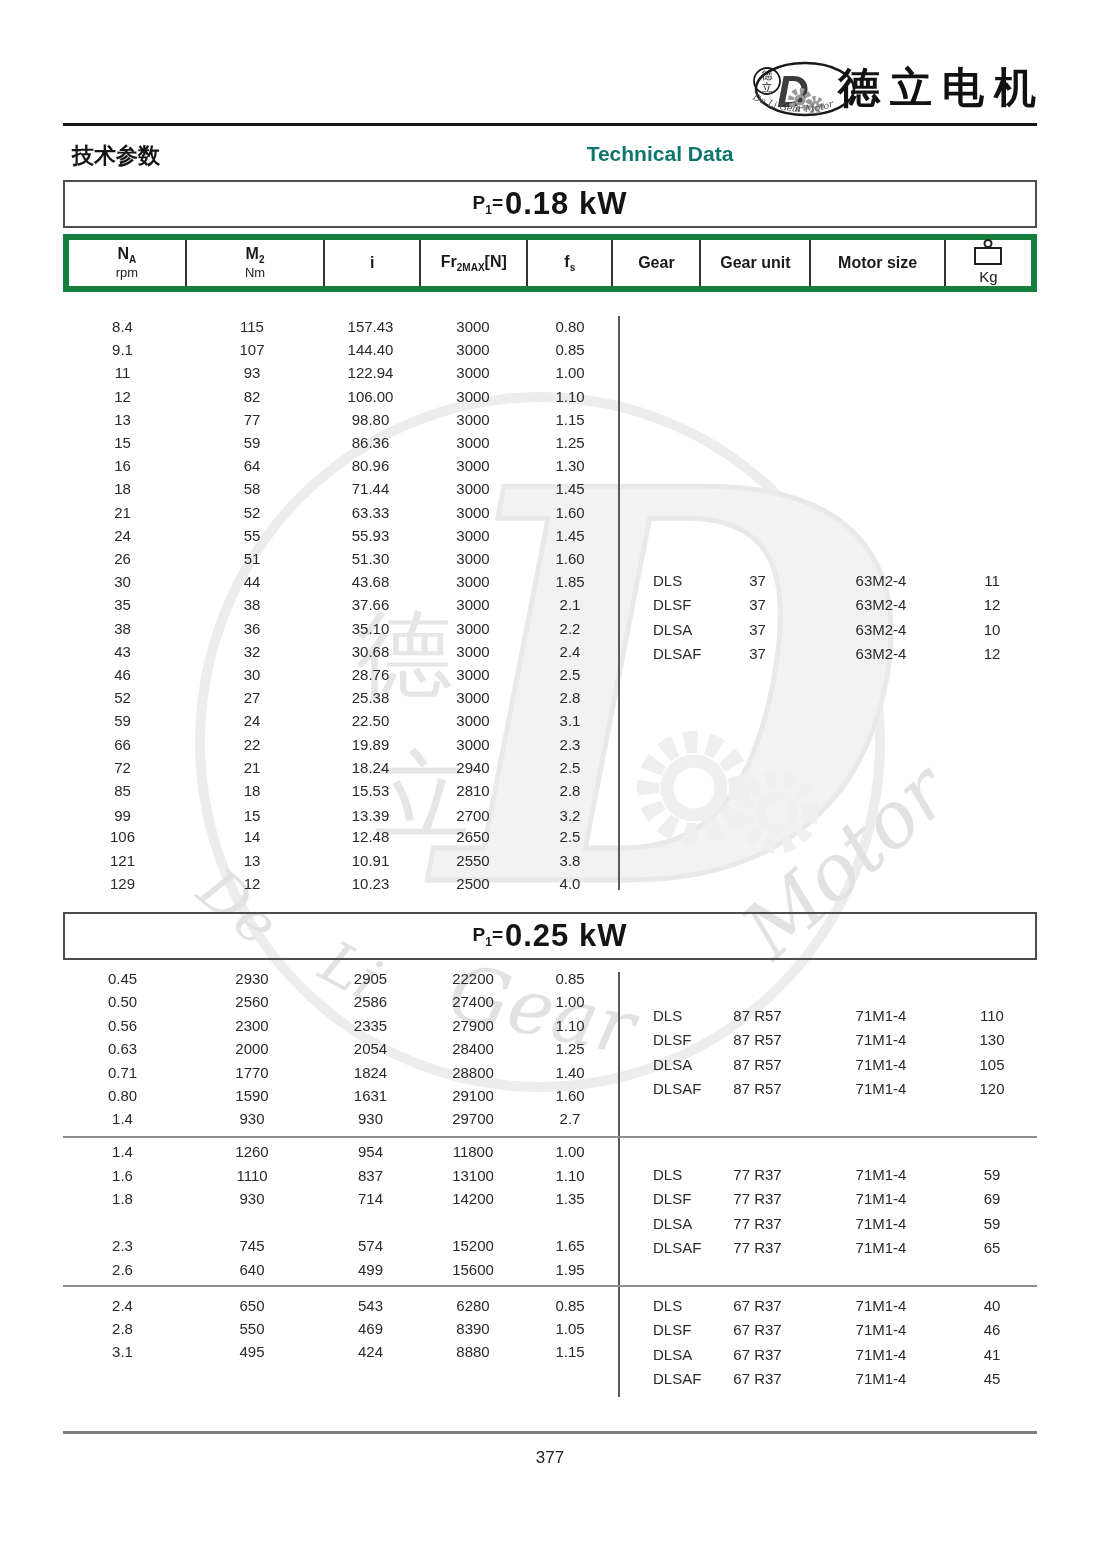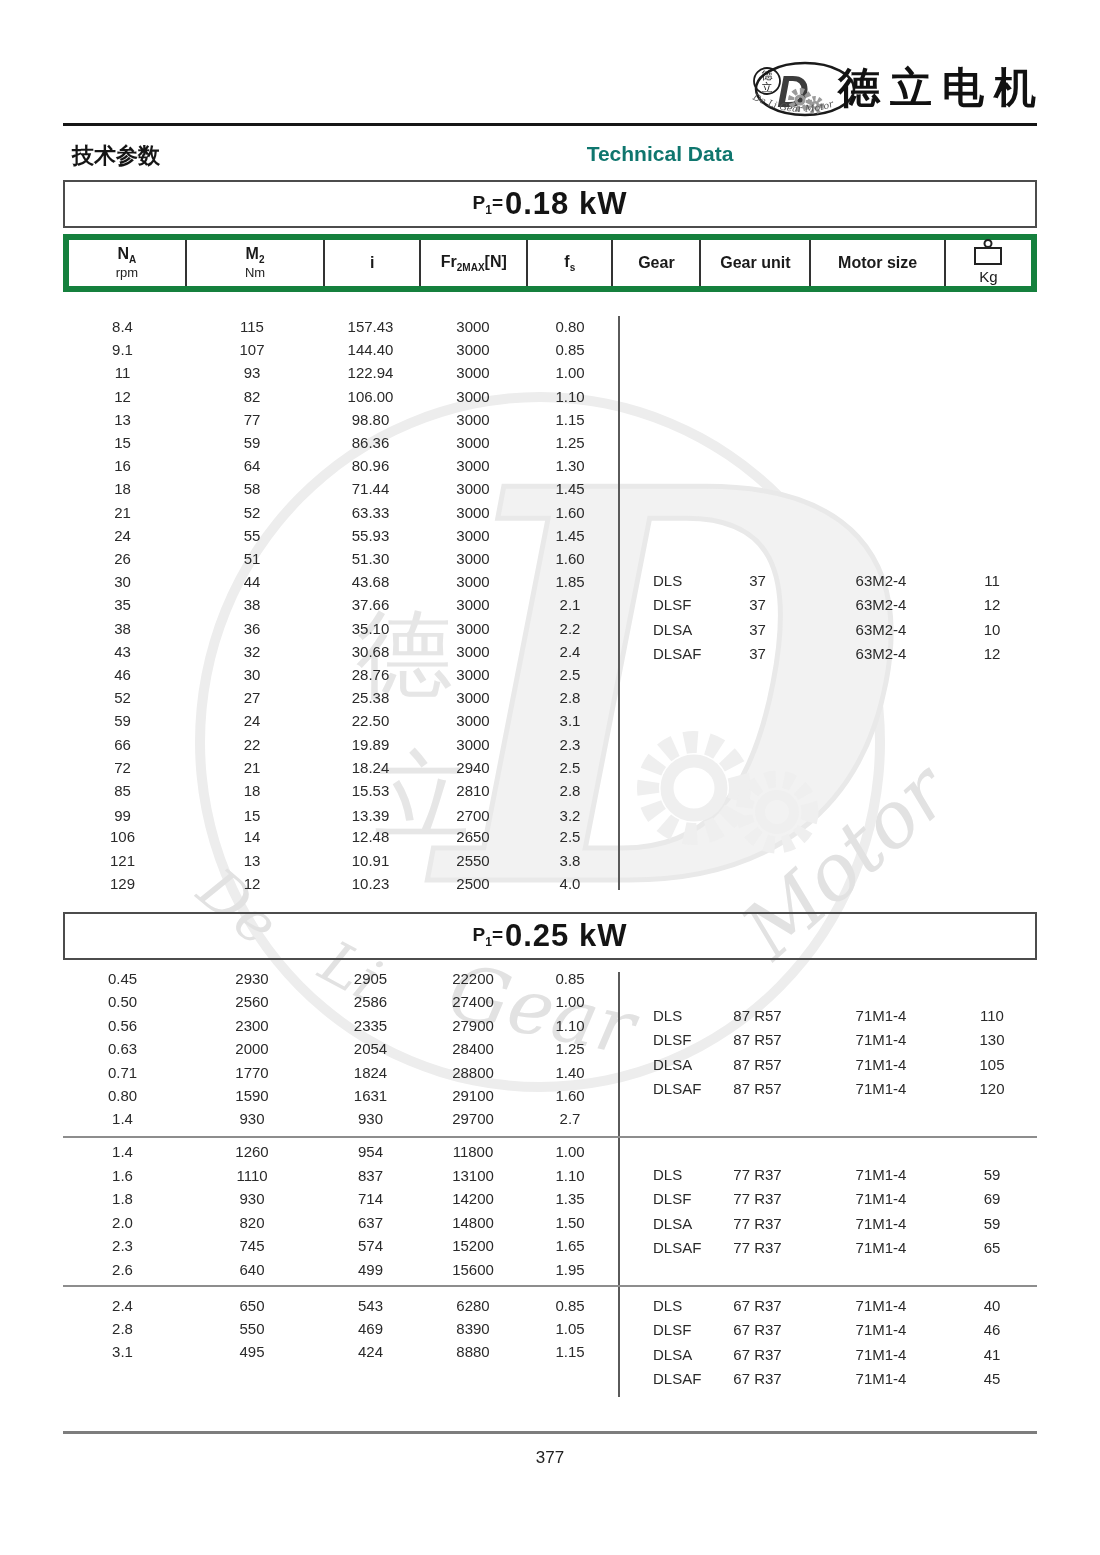--- a/index.html
+++ b/index.html
@@ -453,27 +453,20 @@
       <span class="c3" style="width: 108px;">13100</span>
       <span class="c4" style="width: 86px;">1.10</span>
     </div>
     <div class="data-row" style="top: 1187.2px;">
       <span class="c0" style="width: 119px;">1.8</span>
       <span class="c1" style="width: 140px;">930</span>
       <span class="c2" style="width: 97px;">714</span>
       <span class="c3" style="width: 108px;">14200</span>
       <span class="c4" style="width: 86px;">1.35</span>
     </div>
-    <div class="data-row" style="top: 1210.8px;">
-      <span class="c0" style="width: 119px;">2.0</span>
-      <span class="c1" style="width: 140px;">820</span>
-      <span class="c2" style="width: 97px;">637</span>
-      <span class="c3" style="width: 108px;">14800</span>
-      <span class="c4" style="width: 86px;">1.50</span>
-    </div>
     <div class="data-row" style="top: 1234.4px;">
       <span class="c0" style="width: 119px;">2.3</span>
       <span class="c1" style="width: 140px;">745</span>
       <span class="c2" style="width: 97px;">574</span>
       <span class="c3" style="width: 108px;">15200</span>
       <span class="c4" style="width: 86px;">1.65</span>
     </div>
     <div class="data-row" style="top: 1258px;">
       <span class="c0" style="width: 119px;">2.6</span>
       <span class="c1" style="width: 140px;">640</span>

